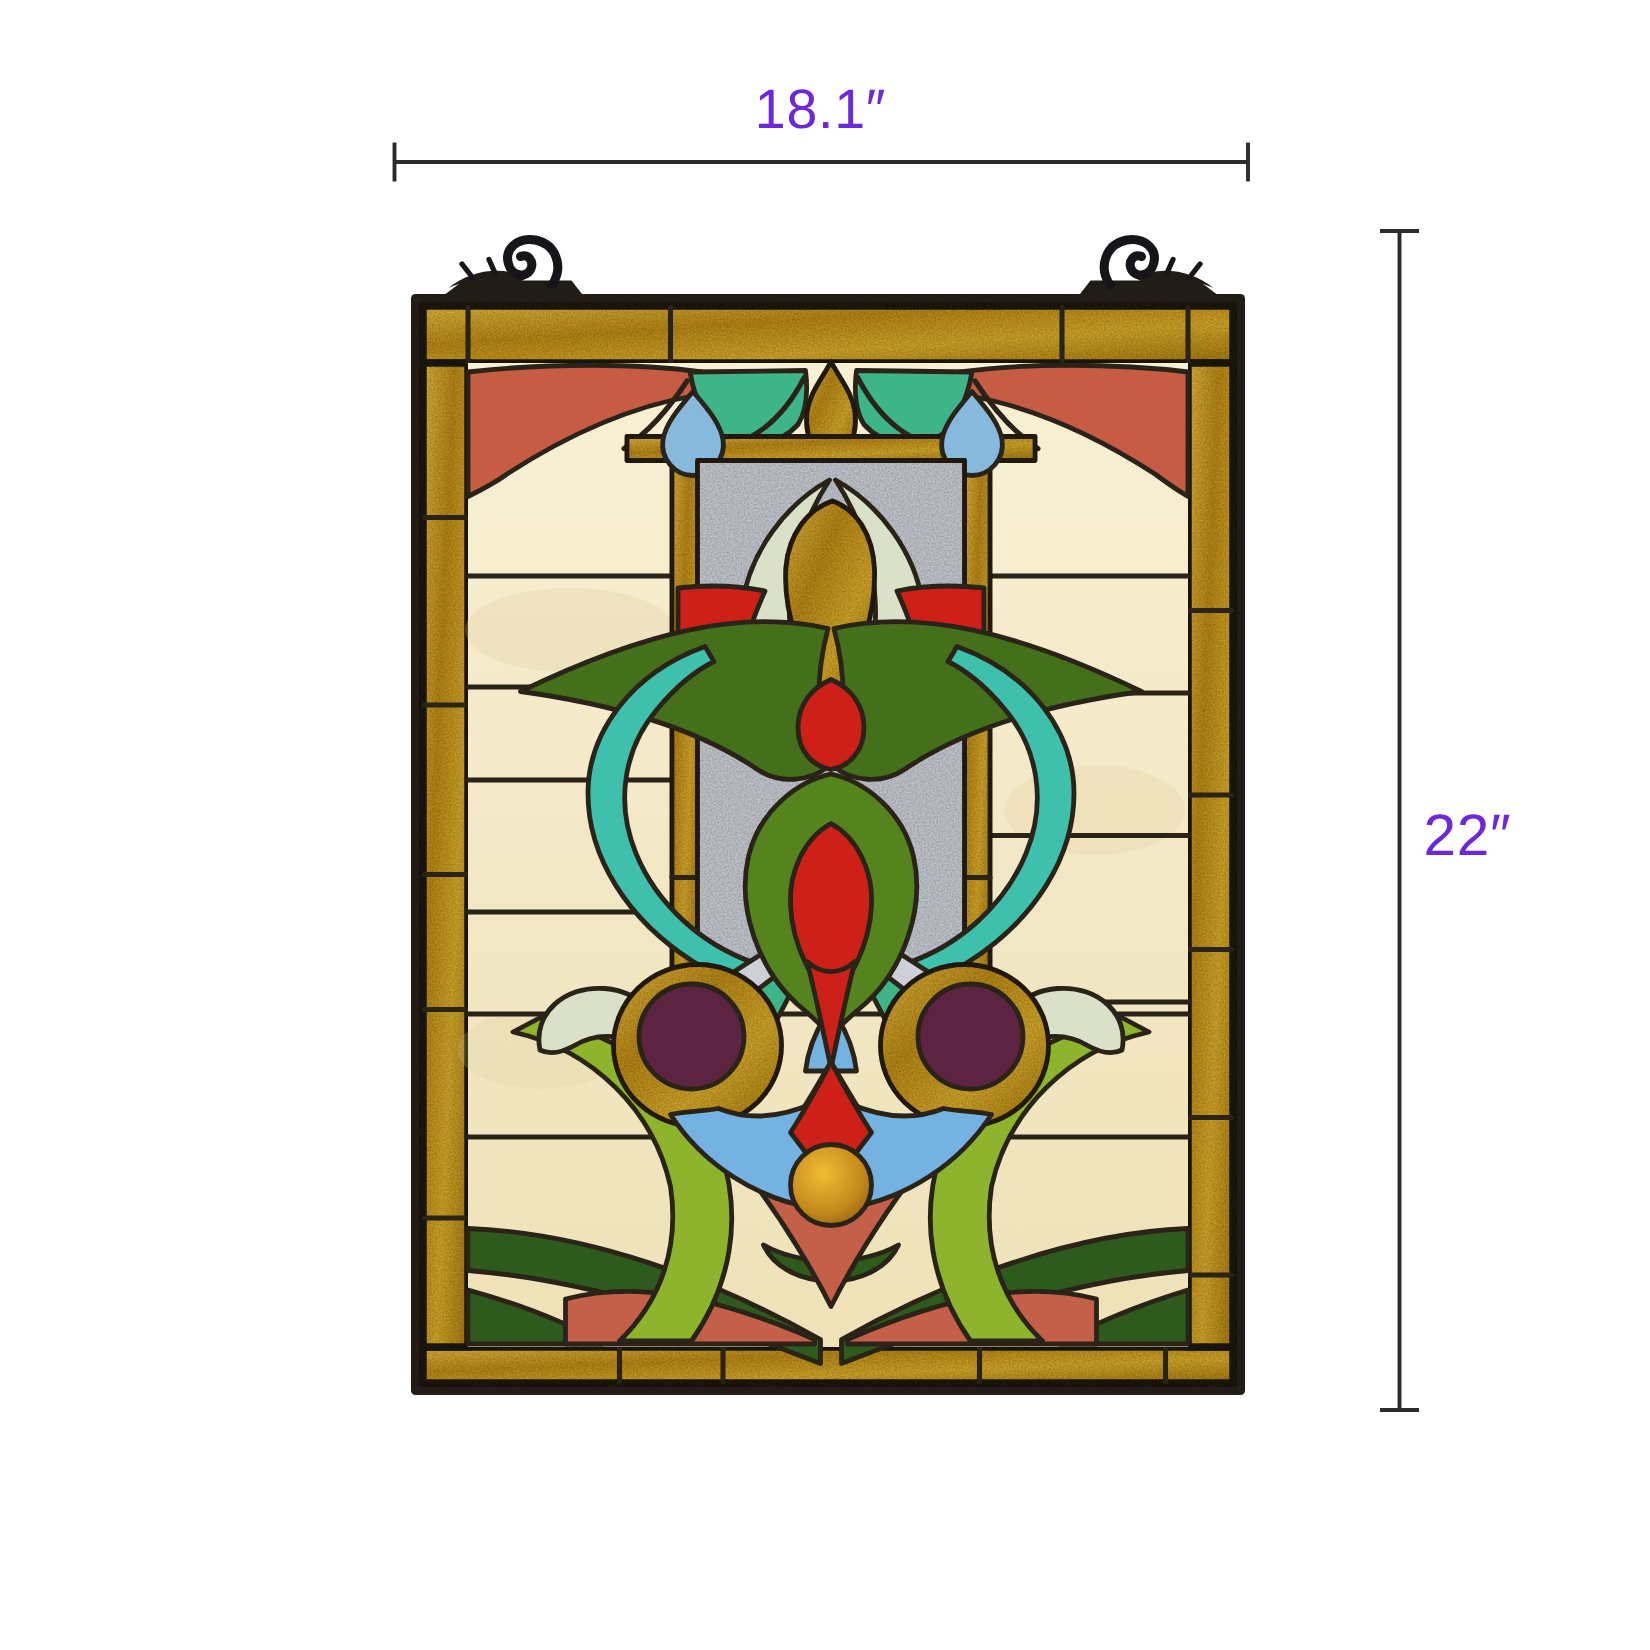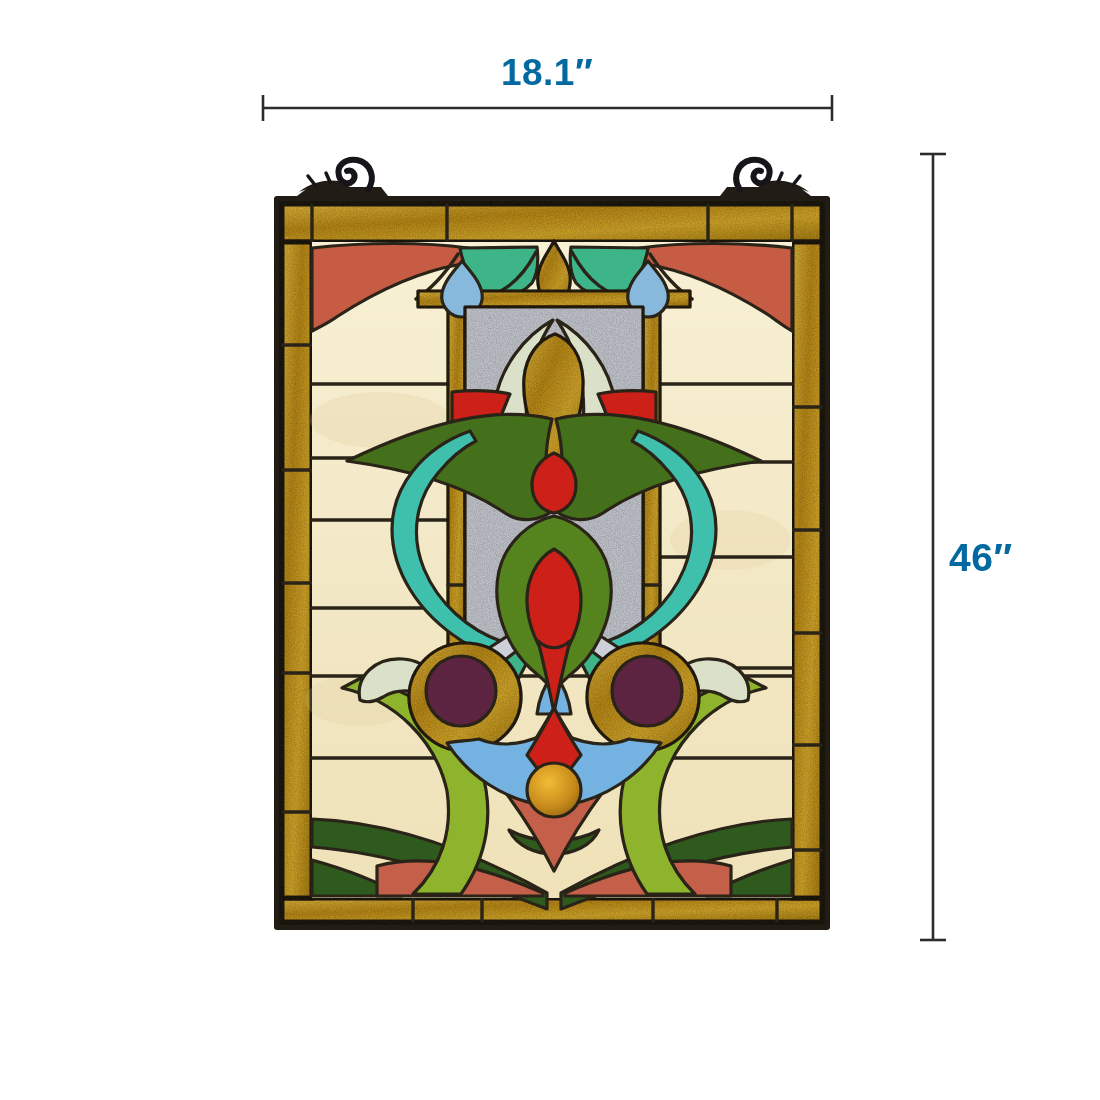--- a/index.html
+++ b/index.html
@@ -1,21 +1,21 @@
 <!DOCTYPE html>
 <html><head>
 <meta charset="utf-8">
 <style>
   html,body{margin:0;padding:0;background:#ffffff;}
   .canvas{position:relative;width:1100px;height:1100px;background:#ffffff;overflow:hidden;}
   .art{position:absolute;left:0;top:0;}
   .ld{stroke:#2a2318;stroke-width:3.2;stroke-linejoin:round;stroke-linecap:round;}
   .ld2{stroke:#241e15;stroke-width:5;stroke-linejoin:miter;}
   .ln{stroke:#2a2318;stroke-width:3.4;fill:none;stroke-linecap:round;}
-  .dim{position:absolute;font-family:"Liberation Sans",sans-serif;color:#0369a1;font-weight:bold;letter-spacing:0.5px;}
+  .dim{position:absolute;font-family:"Liberation Sans",sans-serif;color:#6d28d9;font-weight:normal;letter-spacing:0.5px;}
   .dim-w{left:447px;top:52px;width:200px;text-align:center;font-size:37px;}
   .dim-h{left:949px;top:536px;font-size:39px;}
 </style>
 </head>
 <body>
 
 <div class="canvas">
 <svg class="art" width="1100" height="1100" viewBox="0 0 1100 1100">
   <defs>
     <linearGradient id="goldGrad" x1="0" y1="0" x2="1" y2="1">
@@ -210,14 +210,14 @@
     <path d="M832,95 V121"></path>
   </g>
   <g stroke="#2c2c2c" stroke-width="2.6" fill="none">
     <path d="M933,154 V940"></path>
     <path d="M920,154 H946"></path>
     <path d="M920,940 H946"></path>
   </g>
 </svg>
 
 <div class="dim dim-w">18.1″</div>
-<div class="dim dim-h">46″</div>
+<div class="dim dim-h">22″</div>
 </div>
 
 </body></html>

